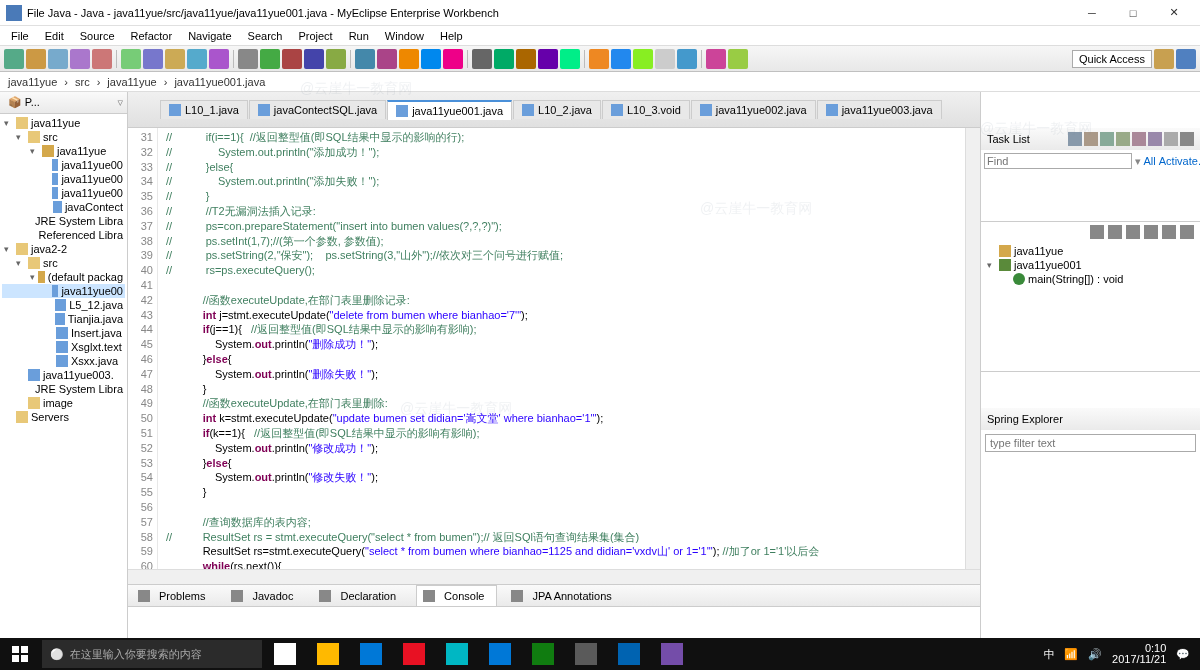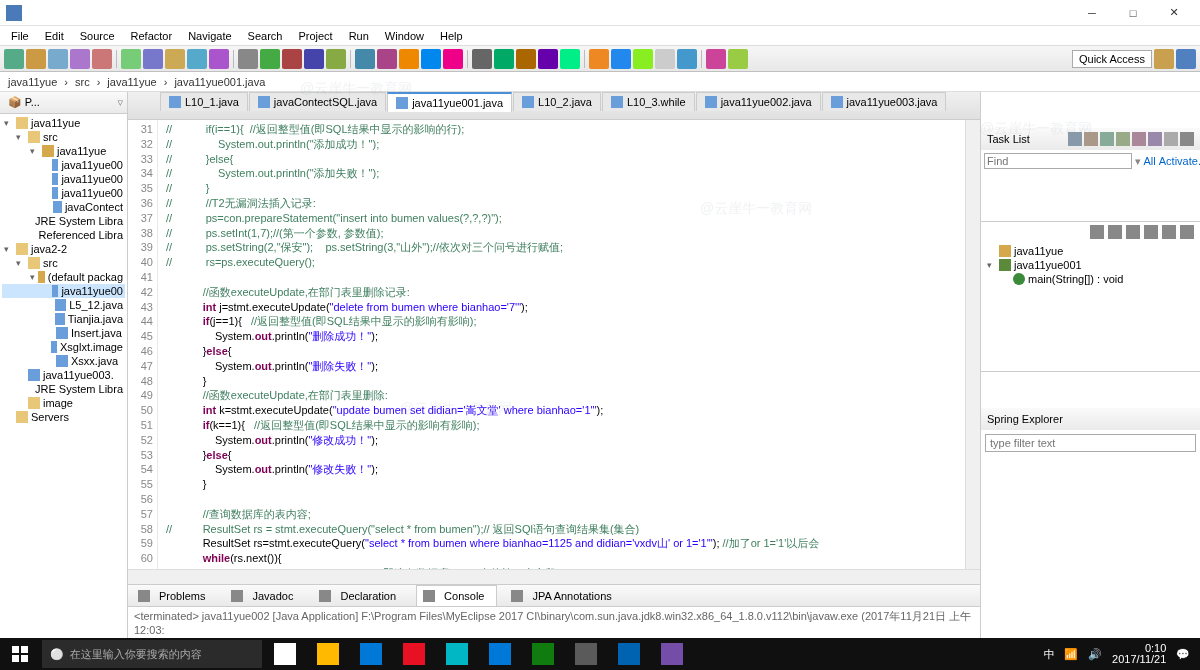--- a/index.html
+++ b/index.html
@@ -26,21 +26,21 @@
 .tree .selected{background:#cce5ff;}
 .tree .indent1{padding-left:14px;}
 .tree .indent2{padding-left:28px;}
 .tree .indent3{padding-left:42px;}
 .caret{width:9px;display:inline-block;color:#666;font-size:9px;}
 .picon{width:12px;height:12px;display:inline-block;}
 .pkg{background:#d4a84b;}
 .file{background:#6a9edb;}
 .fold{background:#e8c878;}
 .editor-area{flex:1;display:flex;flex-direction:column;background:#fff;}
-.editor-tabs{height:28px;display:flex;background:linear-gradient(#f0f0f0,#e0e0e0);border-bottom:1px solid #ccc;align-items:flex-start;padding-left:32px;}
+.editor-tabs{height:36px;display:flex;background:linear-gradient(#f0f0f0,#e0e0e0);border-bottom:1px solid #ccc;align-items:center;padding-left:32px;}
 .etab{padding:3px 8px;background:#e8e8e8;border:1px solid #ccc;border-bottom:none;margin-right:1px;display:flex;align-items:center;gap:4px;font-size:11px;}
 .etab.active{background:#fff;border-top:2px solid #4a90d9;}
 .code{flex:1;display:flex;overflow:hidden;font-family:Consolas,monospace;font-size:12px;}
 .gutter{width:30px;background:#fff;border-right:1px solid #e8e8e8;text-align:right;padding:2px 4px 2px 0;color:#888;line-height:14.8px;}
 .lines{flex:1;padding:2px 0 2px 8px;line-height:14.8px;white-space:pre;overflow:auto;}
 .kw{color:#7f0055;font-weight:bold;}
 .cm{color:#3f7f5f;}
 .st{color:#2a00ff;}
 .bottom-views{height:58px;border-top:1px solid #ccc;background:#fff;display:flex;flex-direction:column;}
 .bv-tabs{height:22px;display:flex;align-items:center;background:linear-gradient(#fafafa,#eaeaea);border-bottom:1px solid #ccc;padding:0 4px;gap:8px;}
@@ -64,20 +64,21 @@
 .watermark{position:absolute;color:rgba(120,140,160,0.12);font-size:14px;pointer-events:none;}
 .scrollbar-v{width:15px;background:#f0f0f0;border-left:1px solid #ddd;}
 .scrollbar-h{height:15px;background:#f0f0f0;border-top:1px solid #ddd;}
 </style>
 </head>
 <body>
 
 <div class="titlebar">
   <div class="left">
     <div class="icon"></div>
+    <span>File Java - Java - java11yue/src/java11yue/java11yue001.java - MyEclipse Enterprise Workbench</span>
   </div>
   <div class="controls">
     <div>─</div>
     <div>□</div>
     <div>✕</div>
   </div>
 </div>
 
 <div class="menubar" id="menubar">
     <span>File</span>
@@ -234,21 +235,21 @@
           <span>Tianjia.java</span>
         </div>
         <div class="node indent3">
           <span class="caret"></span>
           <span class="picon file"></span>
           <span>Insert.java</span>
         </div>
         <div class="node indent3">
           <span class="caret"></span>
           <span class="picon file"></span>
-          <span>Xsglxt.image</span>
+          <span>Xsglxt.text</span>
         </div>
         <div class="node indent3">
           <span class="caret"></span>
           <span class="picon file"></span>
           <span>Xsxx.java</span>
         </div>
         <div class="node indent1">
           <span class="caret"></span>
           <span class="picon file"></span>
           <span>java11yue003.</span>
@@ -284,21 +285,21 @@
         <div class="etab active">
           <span class="picon file"></span>
           <span>java11yue001.java</span>
         </div>
         <div class="etab">
           <span class="picon file"></span>
           <span>L10_2.java</span>
         </div>
         <div class="etab">
           <span class="picon file"></span>
-          <span>L10_3.while</span>
+          <span>L10_3.void</span>
         </div>
         <div class="etab">
           <span class="picon file"></span>
           <span>java11yue002.java</span>
         </div>
         <div class="etab">
           <span class="picon file"></span>
           <span>java11yue003.java</span>
         </div>
       </div>
@@ -398,21 +399,20 @@
           </span>
           <span class="active">
             <span class="picon" style="background: rgb(136, 136, 136);"></span>
             <span>Console</span>
           </span>
           <span class="">
             <span class="picon" style="background: rgb(136, 136, 136);"></span>
             <span>JPA Annotations</span>
           </span>
         </div>
-      <div class="bv-content">&lt;terminated&gt; java11yue002 [Java Application] F:\Program Files\MyEclipse 2017 CI\binary\com.sun.java.jdk8.win32.x86_64_1.8.0.v112\bin\javaw.exe (2017年11月21日 上午12:03:</div>
     </div>
   </div>
 
   <div class="right-panels">
     <div class="panel" style="height:130px;">
       <div class="panel-header">
         <span>Task List</span>
         <div class="panel-tools" id="tlt">
             <div style="background: rgb(136, 153, 170);"></div>
             <div style="background: rgb(170, 153, 136);"></div>

